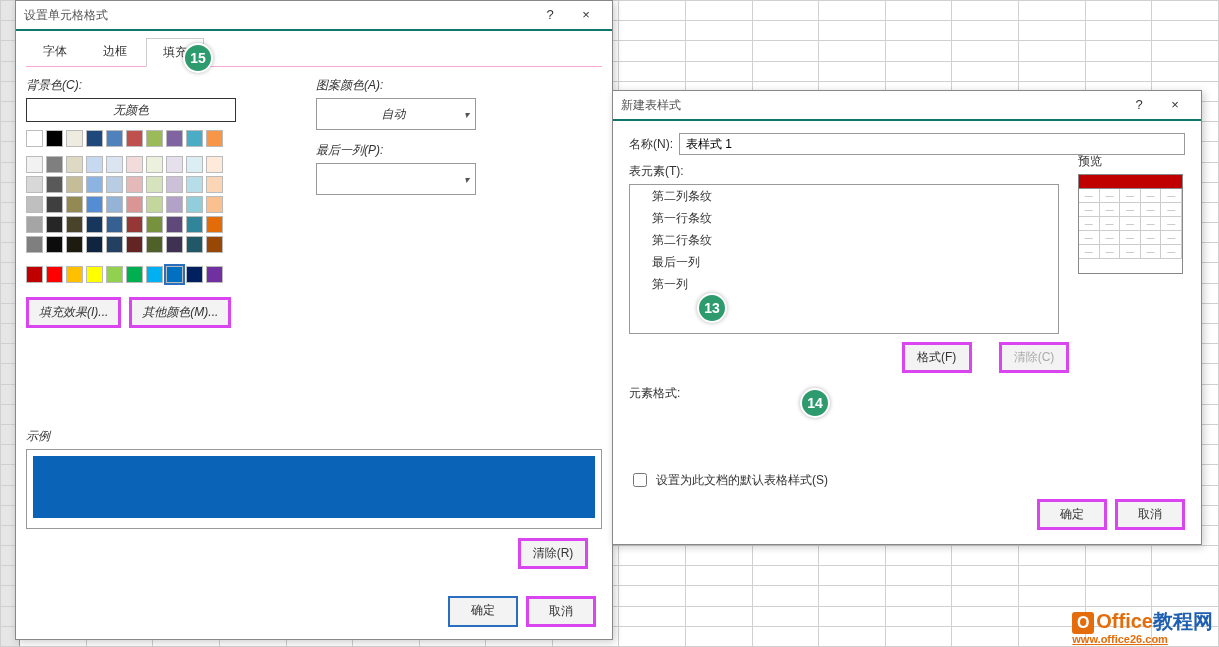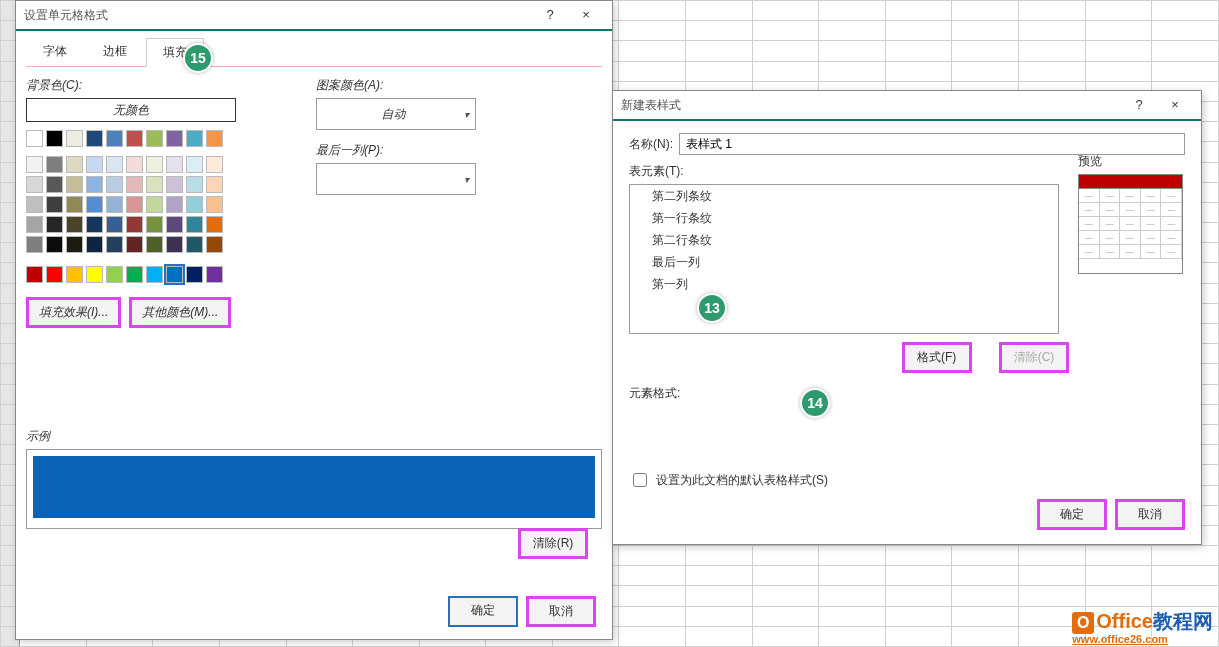--- a/index.html
+++ b/index.html
@@ -34,21 +34,21 @@
 
 .btn { border: 3px solid #d946ef; background: #f3f3f3; padding: 4px 10px; font-size: 12px; cursor: pointer; min-width: 70px; text-align: center; display: inline-block; }
 .btn.primary { border: 2px solid #2a6fbf; }
 .select { border: 1px solid #999; height: 32px; width: 160px; font-size: 12px; background: #fff; display: flex; align-items: center; justify-content: space-between; padding: 0 6px;}
 .select .arrow { font-size: 10px; color: #555; }
 
 .sample-box { border: 1px solid #999; height: 80px; padding: 6px; margin-top: 4px; }
 .sample-fill { width: 100%; height: 62px; background: #0b63b8; }
 
 .fmt-footer { position: absolute; bottom: 12px; right: 16px; display: flex; gap: 8px; }
-.clear-row { position: absolute; right: 24px; bottom: 80px; text-decoration: underline; }
+.clear-row { position: absolute; right: 24px; bottom: 70px; text-decoration: underline; }
 
 .tbl-body { padding: 12px 16px; position: relative; height: calc(100% - 30px); }
 .row { display: flex; align-items: center; margin-bottom: 8px; gap: 6px; }
 .input { border: 1px solid #999; height: 22px; padding: 0 6px; font-size: 12px; flex: 1; }
 
 .listbox { border: 1px solid #999; height: 150px; width: 430px; overflow-y: scroll; font-size: 12px; background:#fff;padding-left:16px;}
 .listbox .item { padding: 2px 6px; line-height: 18px; }
 .listbox .item.sel { background: #d6e5f3; }
 .listbox .item.bold { font-weight: bold; }
 

